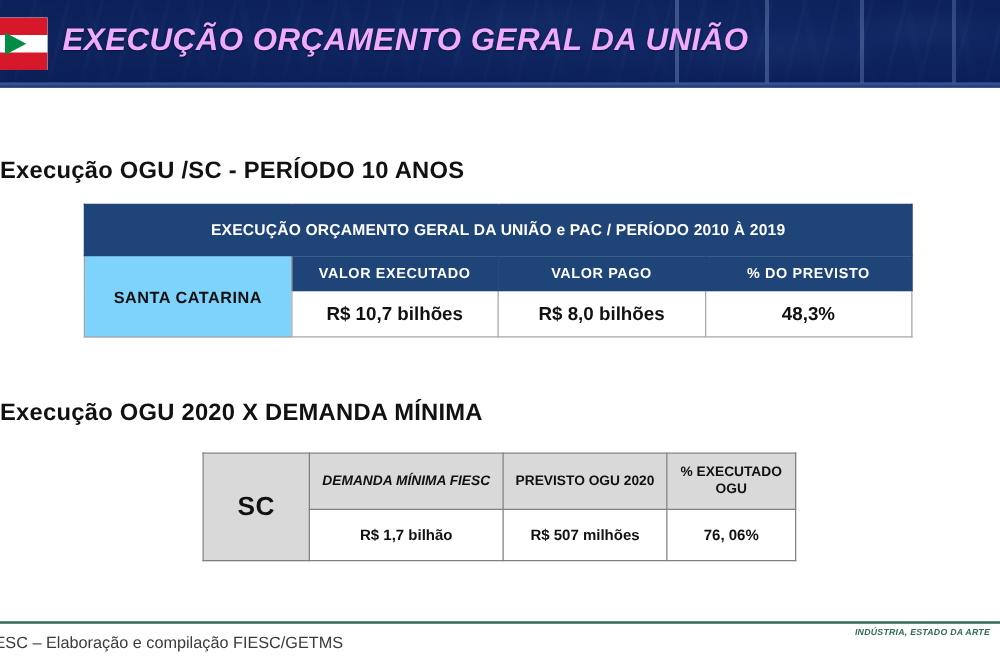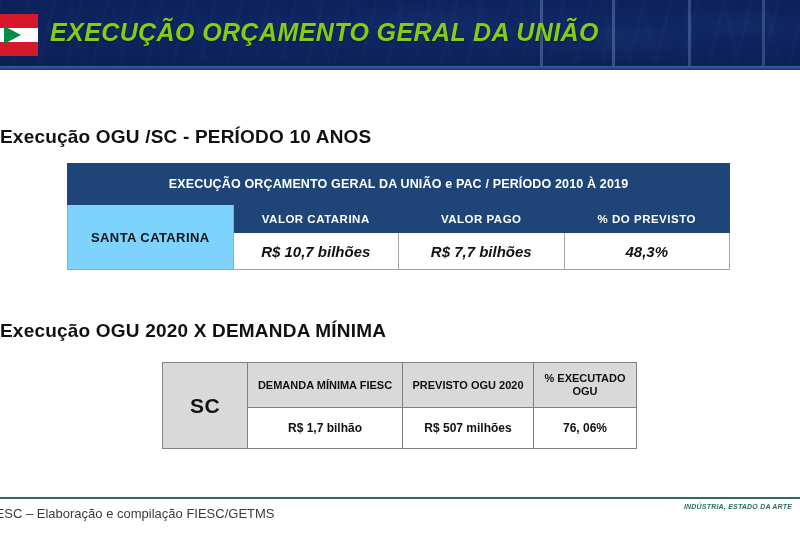--- a/index.html
+++ b/index.html
@@ -90,21 +90,21 @@
     width: 0; height: 0;
     border-top: 9px solid transparent;
     border-bottom: 9px solid transparent;
     border-left: 17px solid #018e44;
   }
 
   .banner-title {
     position: absolute;
     left: 50px;
     top: 18px;
-    color: #84cc16;
+    color: #f0abfc;
     font-family: "Liberation Sans", sans-serif;
     font-size: 25px;
     font-weight: bold;
     font-style: italic;
     letter-spacing: .4px;
     white-space: nowrap;
     text-shadow: 0 1px 2px rgba(0,0,0,.45);
   }
 
   
@@ -162,21 +162,20 @@
     font-size: 13px;
     font-weight: bold;
     letter-spacing: .4px;
   }
   .tbl1 .value-cell {
     background: #ffffff;
     color: #111111;
     font-size: 15px;
     font-weight: bold;
     height: 36px;
-    font-style: italic;
   }
 
   
   .tbl2 {
     position: absolute;
     left: 162px;
     top: 362px;
     width: 475px;
     border-collapse: collapse;
     table-layout: fixed;
@@ -262,39 +261,39 @@
 
 <div class="section-title" id="title-one">Execução OGU /SC - PERÍODO 10 ANOS</div>
 
 <table class="tbl1">
   <tbody>
     <tr class="banner-row">
       <td colspan="4">EXECUÇÃO ORÇAMENTO GERAL DA UNIÃO e PAC / PERÍODO 2010 À 2019</td>
     </tr>
     <tr>
       <td rowspan="2" class="state-cell" style="width:190px;">SANTA CATARINA</td>
-      <td class="col-head" style="width:158px;">VALOR CATARINA</td>
+      <td class="col-head" style="width:158px;">VALOR EXECUTADO</td>
       <td class="col-head" style="width:142px;">VALOR PAGO</td>
       <td class="col-head">% DO PREVISTO</td>
     </tr>
     <tr>
       <td class="value-cell">R$ 10,7 bilhões</td>
-      <td class="value-cell">R$ 7,7 bilhões</td>
+      <td class="value-cell">R$ 8,0 bilhões</td>
       <td class="value-cell">48,3%</td>
     </tr>
   </tbody>
 </table>
 
 <div class="section-title" id="title-two">Execução OGU 2020 X DEMANDA MÍNIMA</div>
 
 <table class="tbl2">
   <tbody>
     <tr>
       <td rowspan="2" class="sc-cell" style="width:78px;margin-top:23px;">SC</td>
-      <td class="col-head" style="width:148px;">DEMANDA MÍNIMA FIESC</td>
+      <td class="col-head" style="width:148px;font-style:italic;">DEMANDA MÍNIMA FIESC</td>
       <td class="col-head" style="width:124px;">PREVISTO OGU 2020</td>
       <td class="col-head">% EXECUTADO OGU</td>
     </tr>
     <tr>
       <td class="value-cell">R$ 1,7 bilhão</td>
       <td class="value-cell">R$ 507 milhões</td>
       <td class="value-cell">76, 06%</td>
     </tr>
   </tbody>
 </table>

